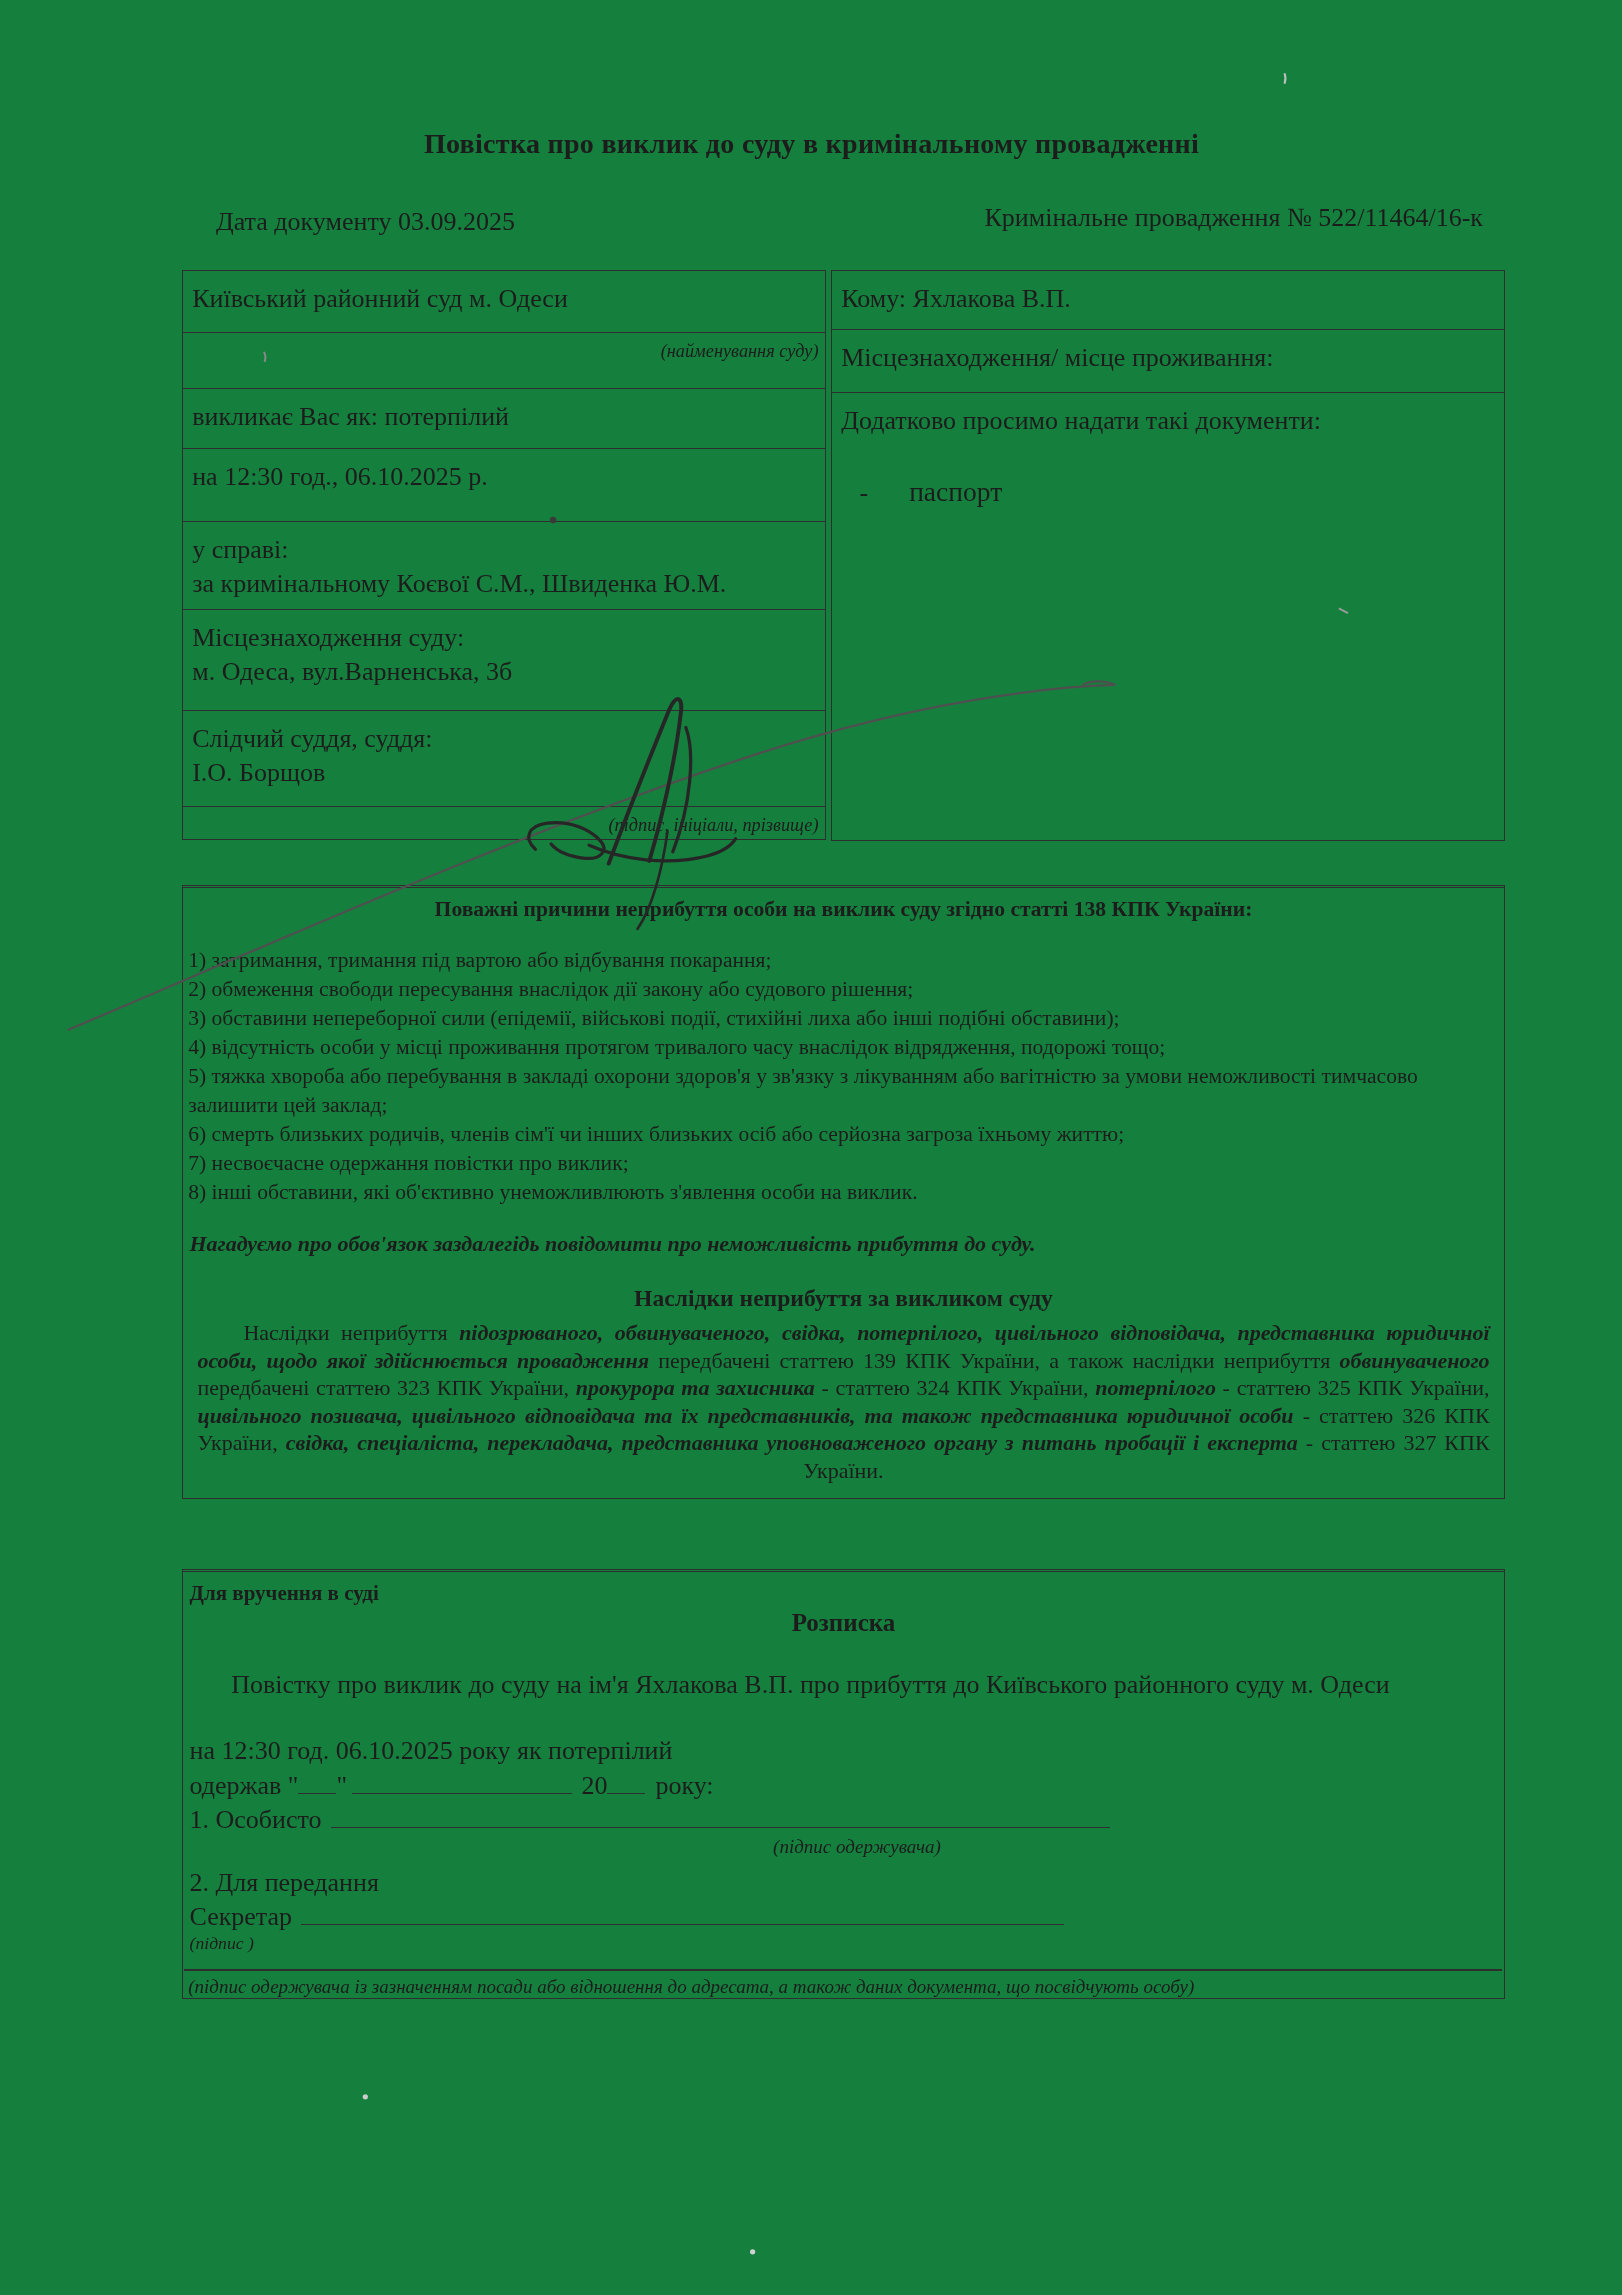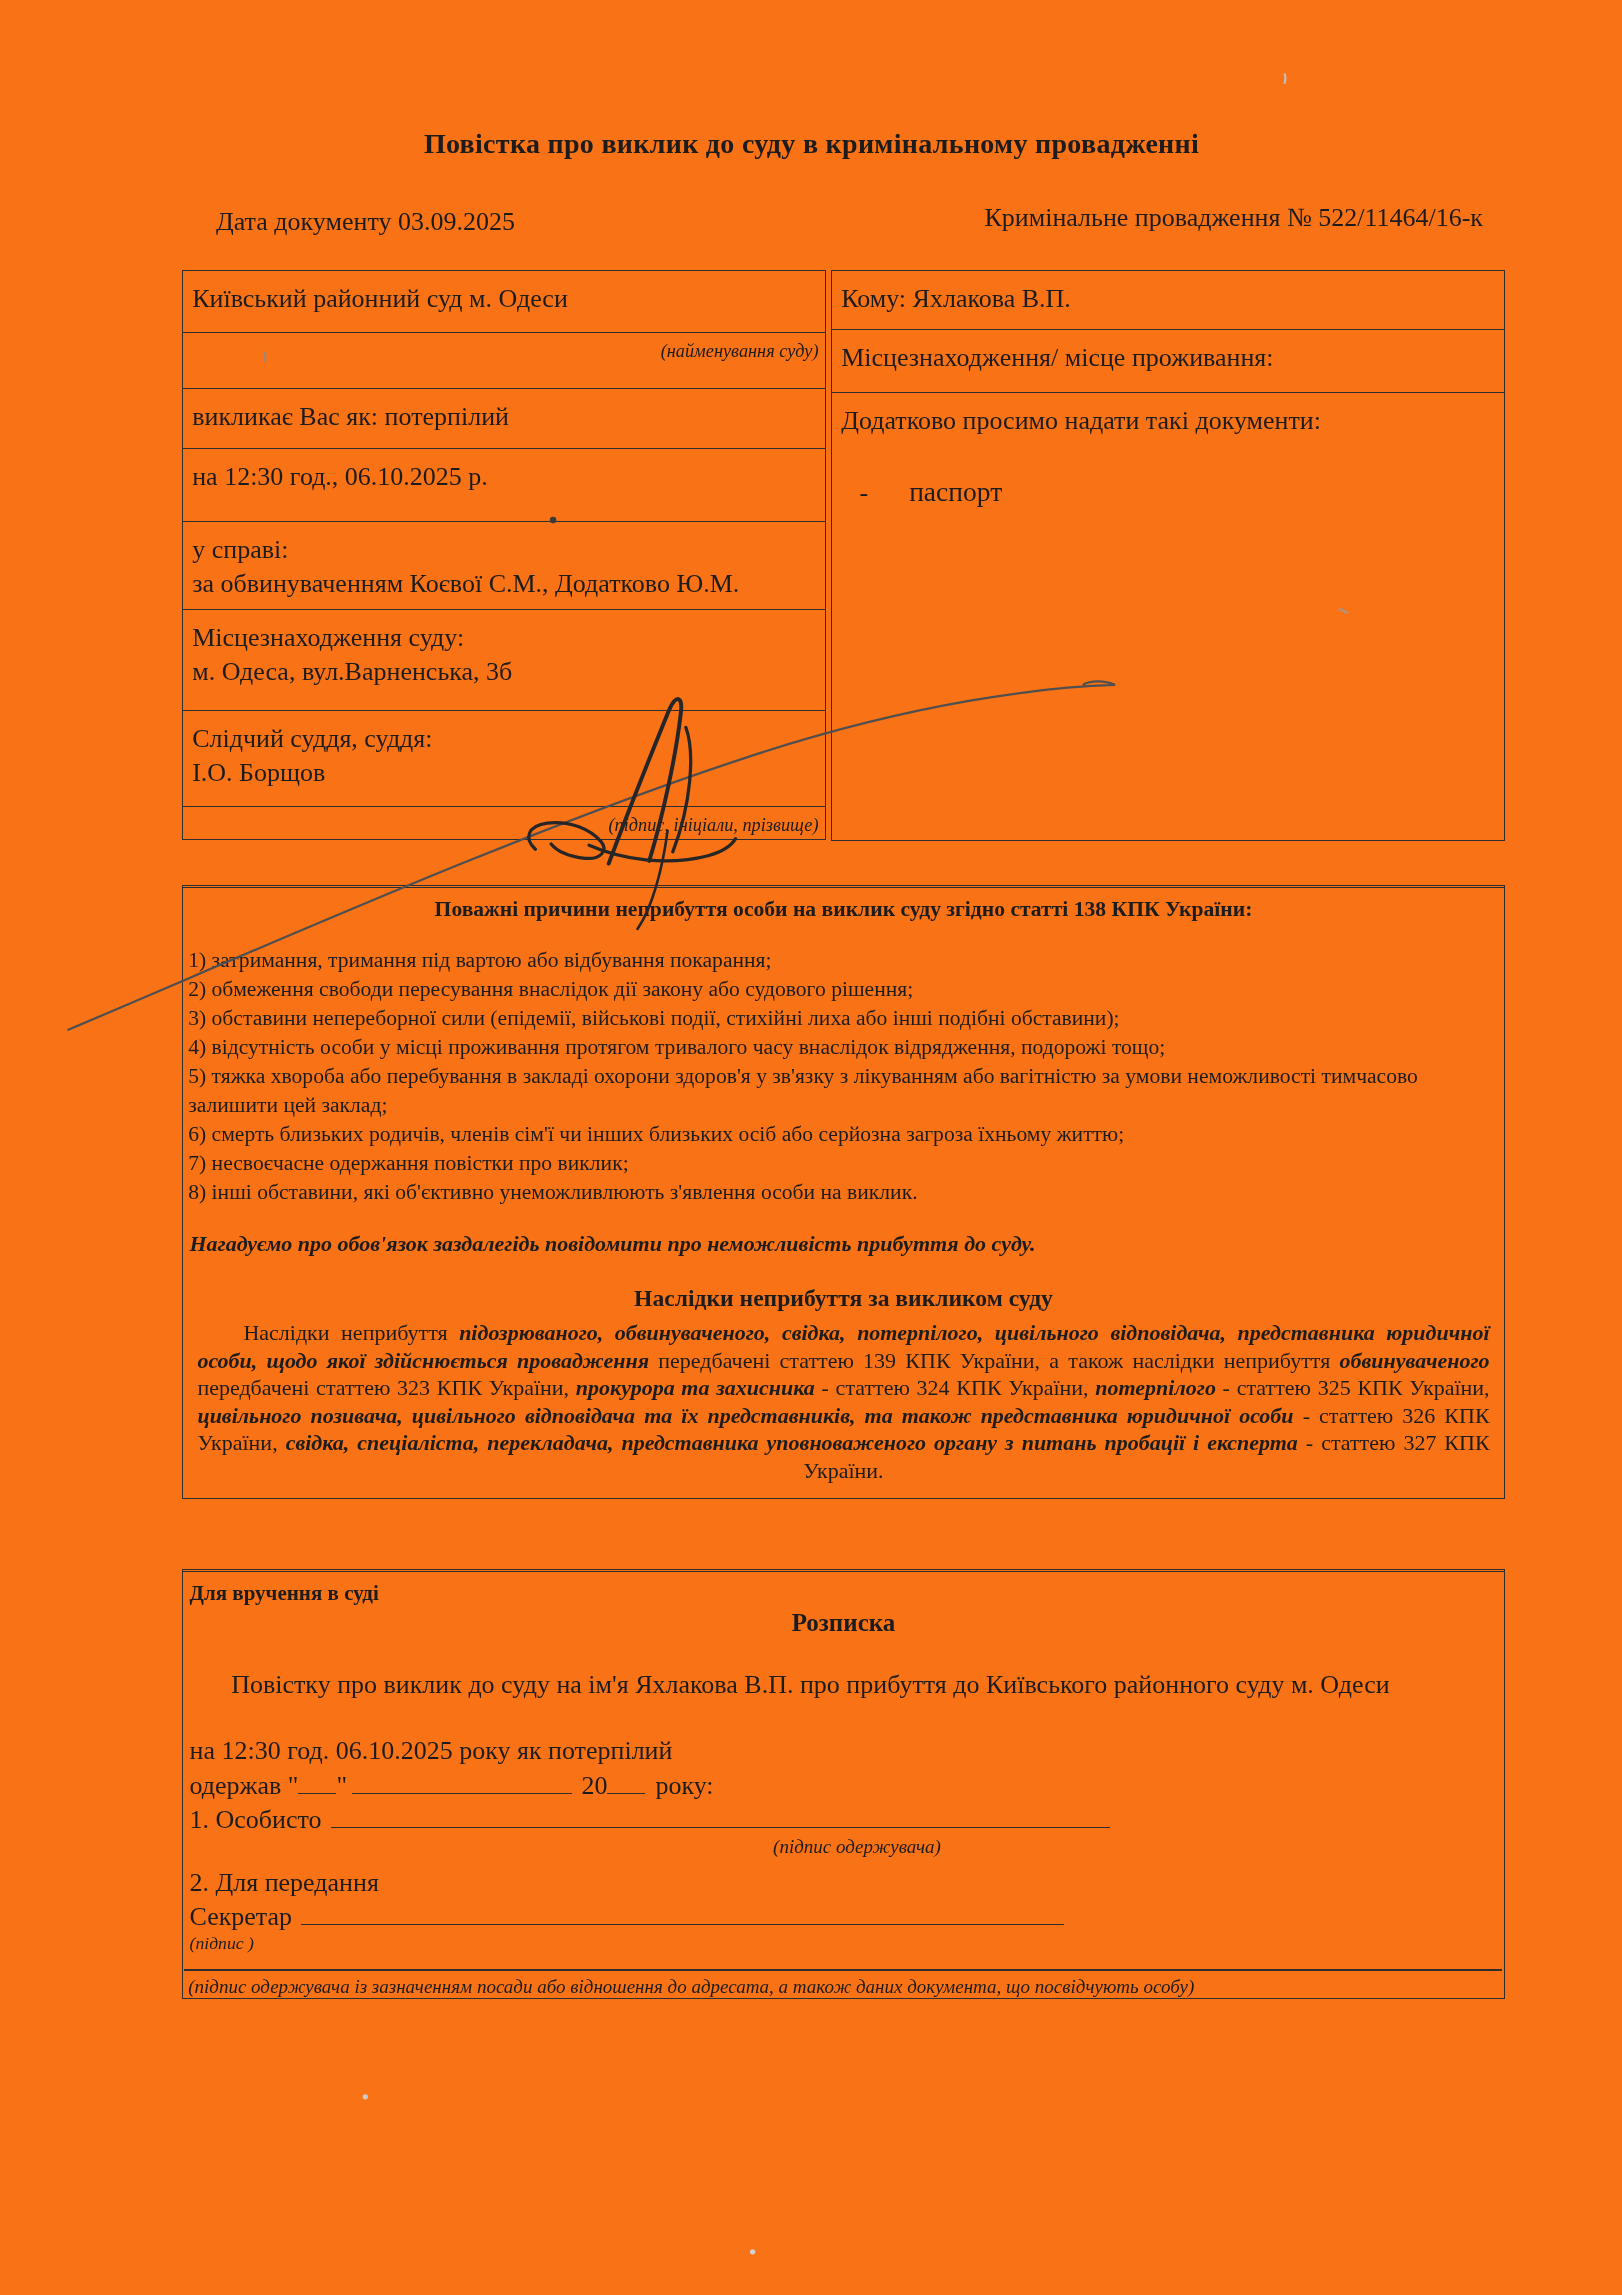--- a/index.html
+++ b/index.html
@@ -1,19 +1,19 @@
 <!DOCTYPE html>
 <html style="font-size:10.5px"><head>
 <meta charset="utf-8">
 <style>
   html,body{margin:0;padding:0;background:#d9d9d9;}
   #page{
     position:relative;
     width:1623px;height:2295px;
-    background:#f97316;
+    background:#15803d;
     font-family:"Liberation Serif", serif;
     color:#1c1c1c;
     overflow:hidden;
   }
   .abs{position:absolute;box-sizing:border-box;}
   .bi{font-weight:bold;font-style:italic;}
 
   
   #doc-title{left:105px;top:128px;width:1413px;font-size:28px;font-weight:bold;text-align:center;letter-spacing:0.3px;}
   #doc-date{left:216px;top:207px;font-size:26px;}
@@ -72,21 +72,21 @@
       <div>(найменування суду)</div>
     </div>
     <div class="cell" style="height:60px;">
       <div>викликає Вас як: потерпілий</div>
     </div>
     <div class="cell" style="height:73px;">
       <div>на 12:30 год., 06.10.2025 р.</div>
     </div>
     <div class="cell" style="height:88px;">
       <div>у справі:</div>
-      <div>за обвинуваченням Коєвої С.М., Додатково Ю.М.</div>
+      <div>за кримінальному Коєвої С.М., Швиденка Ю.М.</div>
     </div>
     <div class="cell" style="height:101px;">
       <div>Місцезнаходження суду:</div>
       <div>м. Одеса, вул.Варненська, 3б</div>
     </div>
     <div class="cell" style="height:96px;">
       <div>Слідчий суддя, суддя:</div>
       <div>І.О. Борщов</div>
     </div>
     <div class="cell cap" style="flex:1;">

